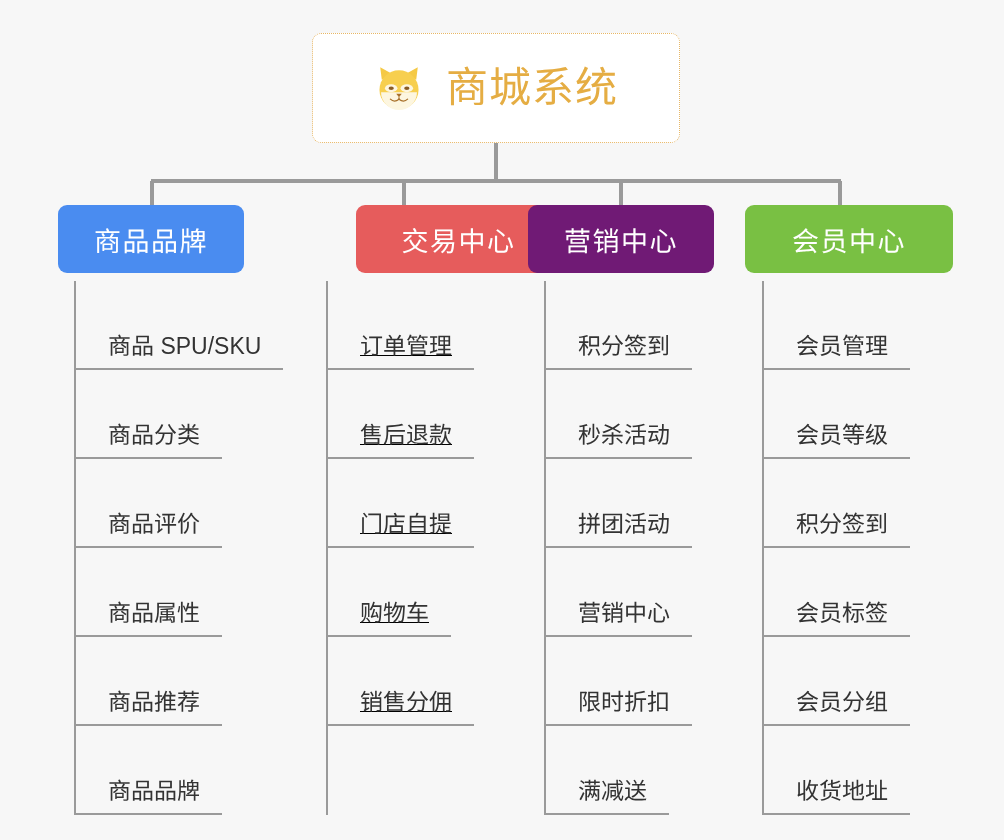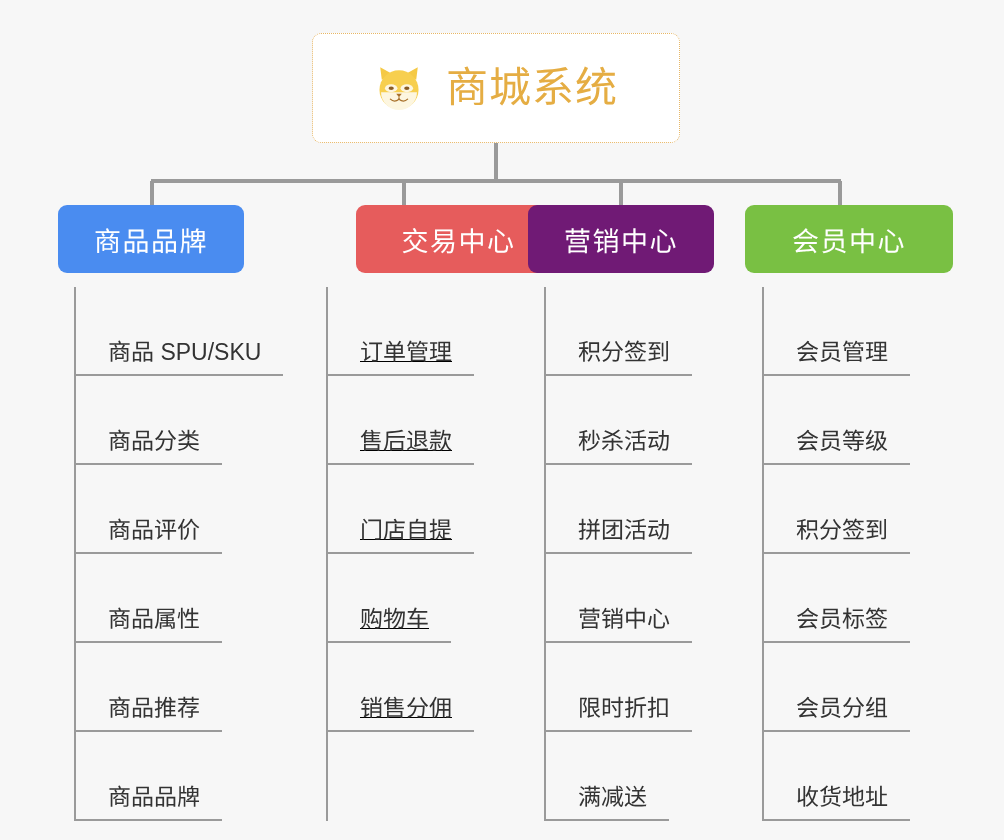--- a/index.html
+++ b/index.html
@@ -79,21 +79,21 @@
     color: #ffffff;
     font-size: 27px;
     letter-spacing: 1.5px;
     white-space: nowrap;
     box-sizing: border-box;
   }
 
   
   .leaf-list {
     position: relative;
-    margin: 14px;
+    margin: 8px;
     padding: 0;
     list-style: none;
   }
   
   .leaf-list::before {
     content: "";
     position: absolute;
     left: 0;
     top: 0;
     width: 2px;

